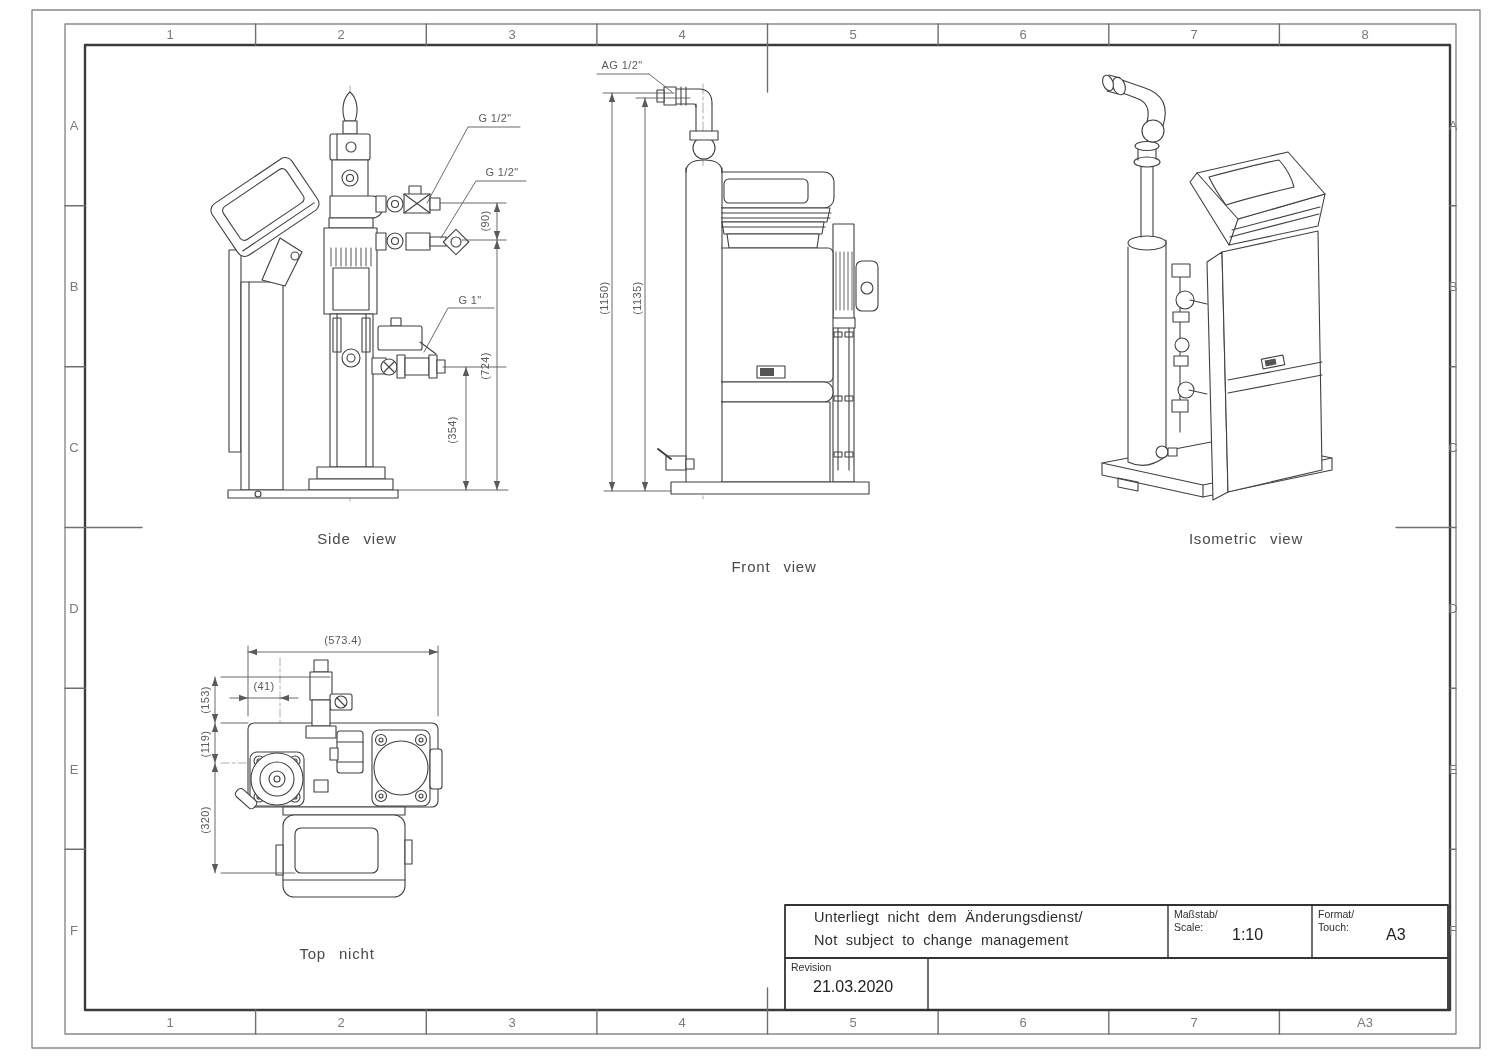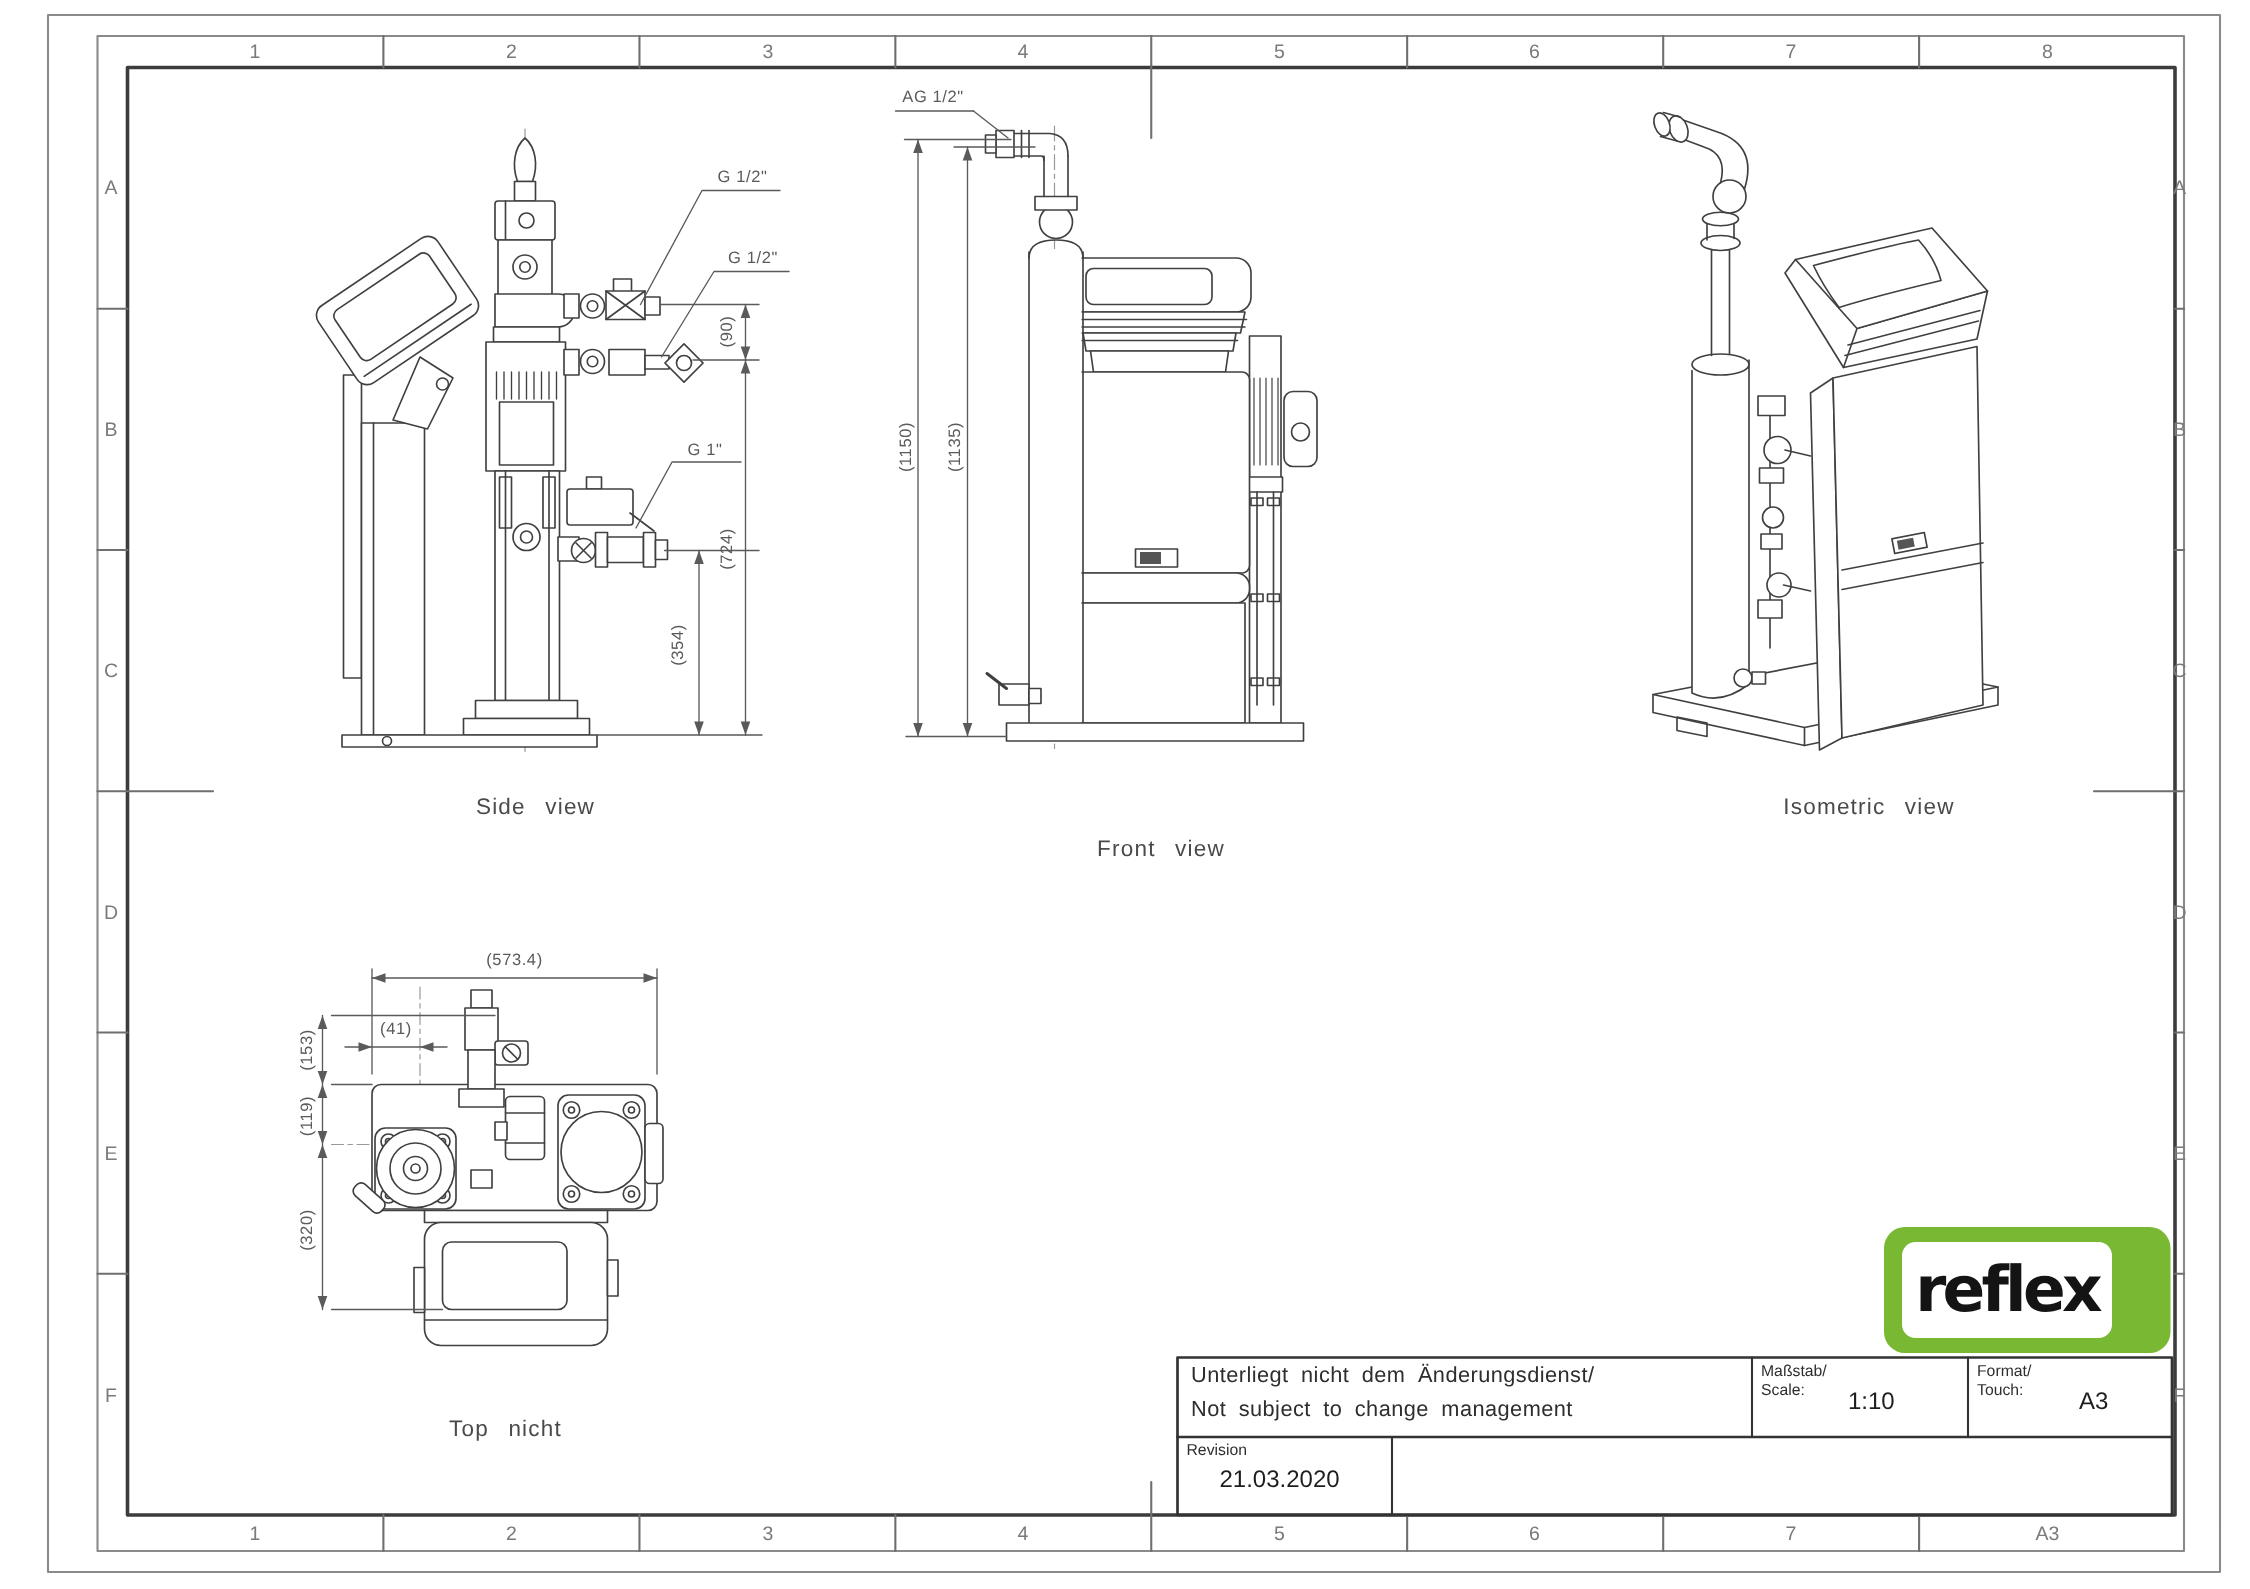--- a/index.html
+++ b/index.html
@@ -4,21 +4,21 @@
 <style>
   html,body{margin:0;padding:0;background:#fff;}
   .page{position:relative;width:1500px;height:1059px;background:#fff;overflow:hidden;
         font-family:"Liberation Sans",sans-serif;color:#333;}
   .art{position:absolute;left:0;top:0;}
   .lbl{position:absolute;transform:translate(-50%,-50%);white-space:nowrap;}
   .grid-lbl{font-size:13px;color:#7a7a7a;}
   .dim{font-size:11px;color:#5a5a5a;letter-spacing:.4px;}
   .rot{transform:translate(-50%,-50%) rotate(-90deg);}
   .view-lbl{font-size:15px;color:#4a4a4a;letter-spacing:.8px;word-spacing:8px;}
-  .tb-main{position:absolute;font-size:14.5px;color:#2e2e2e;letter-spacing:.3px;word-spacing:4px;white-space:nowrap;}
+  .tb-main{position:absolute;font-size:14.5px;color:#2e2e2e;letter-spacing:.3px;word-spacing:4px;white-space:nowrap;margin-left:20px;}
   .tb-small{position:absolute;font-size:10.5px;color:#2e2e2e;white-space:nowrap;}
   .tb-big{position:absolute;font-size:16px;color:#1e1e1e;white-space:nowrap;}
   .tb-title{position:absolute;left:930px;top:975px;width:516px;text-align:center;
             font-size:15.5px;color:#1e1e1e;letter-spacing:.3px;word-spacing:3px;}
   .logo{position:absolute;left:1256px;top:818px;width:191px;height:84px;border-radius:14px;background:#78b833;}
   .logo-inner{position:absolute;left:12px;top:10px;width:140px;height:64px;border-radius:9px;background:#fff;
               display:flex;align-items:center;justify-content:center;}
   .logo-text{font-family:"DejaVu Sans",sans-serif;font-weight:bold;font-size:42px;color:#141414;
              letter-spacing:-2.5px;line-height:1;}
 </style>
@@ -431,25 +431,20 @@
   <div class="lbl dim rot" style="left:452px;top:430px">(354)</div>
   <div class="lbl dim" style="left:622px;top:65px">AG 1/2"</div>
   <div class="lbl dim rot" style="left:604px;top:298px">(1150)</div>
   <div class="lbl dim rot" style="left:637px;top:298px">(1135)</div>
   <div class="lbl dim" style="left:343px;top:640px">(573.4)</div>
   <div class="lbl dim" style="left:264px;top:686px">(41)</div>
   <div class="lbl dim rot" style="left:205px;top:700px">(153)</div>
   <div class="lbl dim rot" style="left:205px;top:744px">(119)</div>
   <div class="lbl dim rot" style="left:205px;top:820px">(320)</div>
 
-  <div class="logo" style="background: rgb(120, 184, 51);">
-    <div class="logo-inner">
-      <span class="logo-text">reflex</span>
-    </div>
-  </div>
 
   <div class="tb-main" style="left:794px;top:909px">Unterliegt nicht dem Änderungsdienst/</div>
   <div class="tb-main" style="left:794px;top:932px">Not subject to change management</div>
   <div class="tb-small" style="left:1174px;top:908px">Maßstab/</div>
   <div class="tb-small" style="left:1174px;top:921px">Scale:</div>
   <div class="tb-big" style="left:1232px;top:926px">1:10</div>
   <div class="tb-small" style="left:1318px;top:908px">Format/</div>
   <div class="tb-small" style="left:1318px;top:921px">Touch:</div>
   <div class="tb-big" style="left:1386px;top:926px">A3</div>
   <div class="tb-small" style="left:791px;top:961px">Revision</div>

